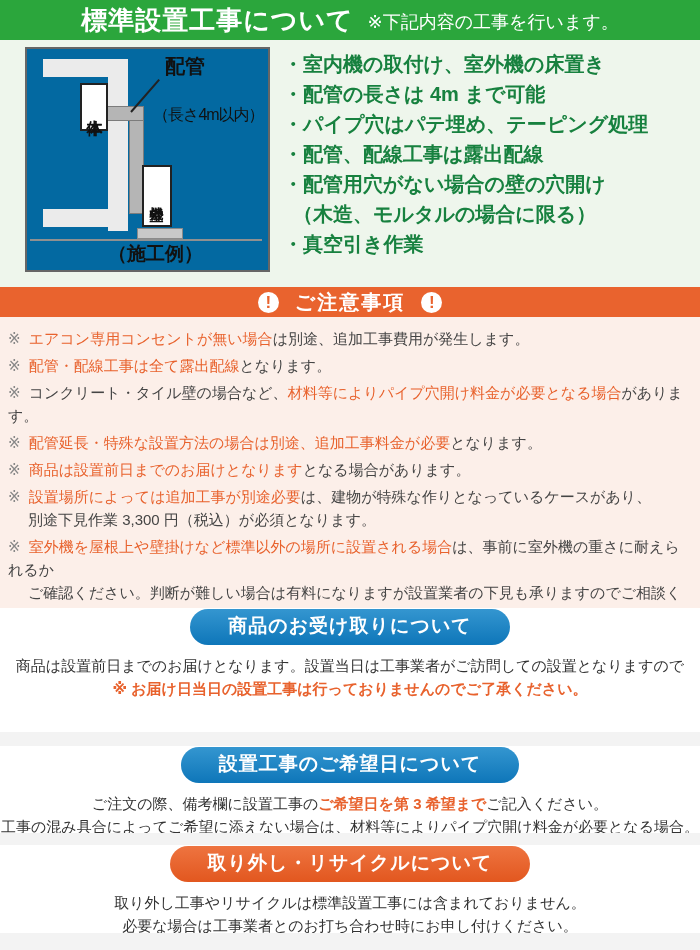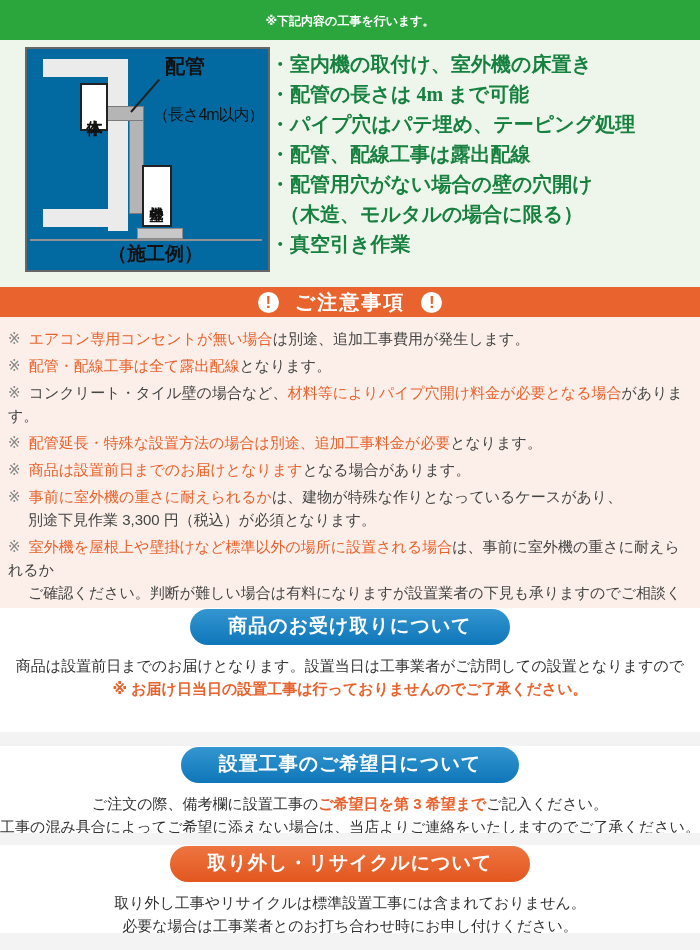--- a/index.html
+++ b/index.html
@@ -8,21 +8,21 @@
     background:#f3f3f3;
     font-family:"Liberation Sans","DejaVu Sans",sans-serif;
     -webkit-font-smoothing:antialiased;
   }
   
   .header{
     height:40px;background:#2ba63c;color:#fff;
     display:flex;align-items:center;justify-content:center;gap:14px;
   }
   .header .title{font-size:26px;font-weight:bold;letter-spacing:1px;}
-  .header .subtitle{font-size:12px;font-weight:bold;padding-top:3px;}
+  .header .subtitle{font-size:18px;font-weight:normal;padding-top:3px;}
 
   
   .top{
     background:#eef6ec;height:232px;
     display:flex;align-items:flex-start;
     padding:7px 10px 8px 25px;box-sizing:content-box;
   }
   .diagram{
     position:relative;flex:none;
     width:241px;height:221px;background:#0369a1;border:2px solid #666;
@@ -45,21 +45,21 @@
   .pedestal{position:absolute;left:110px;top:179px;width:44px;height:9px;background:#c8c8c8;border:1px solid #8a8a8a;}
   .ground{position:absolute;left:3px;top:190px;width:232px;height:2px;background:#909090;}
   .pipe-label{position:absolute;left:138px;top:4px;font-size:20px;font-weight:bold;color:#111;}
   .pipe-note{position:absolute;left:126px;top:31px;font-size:16px;font-weight:normal;color:#111;letter-spacing:-1px;margin-top:25px;}
   .pointer{position:absolute;left:104px;top:62px;width:43px;height:2px;background:#222;
     transform-origin:0 50%;transform:rotate(-49deg);}
   .diagram .caption{position:absolute;left:8px;bottom:3px;width:100%;text-align:center;
     font-size:19px;font-weight:bold;color:#111;}
 
   
-  .work-list{padding-top:2px;color:#17813f;font-weight:bold;font-size:20px;font-family:Liberation Serif, serif;}
+  .work-list{margin-left:13px;padding-top:2px;color:#17813f;font-weight:bold;font-size:20px;}
   .work-item{line-height:30px;white-space:nowrap;}
   .work-item.cont{padding-left:10px;}
 
   
   .caution{
     height:30px;background:#e9632e;color:#fff;
     display:flex;align-items:center;justify-content:center;gap:16px;
   }
   .caution .band-title{font-size:20px;font-weight:bold;letter-spacing:2px;}
   .bang{
@@ -89,20 +89,21 @@
   .pill[data-accent="orange"]{background:linear-gradient(180deg,#ee7440 0%,#e2571f 100%);}
   .section .body{margin-top:9px;font-size:15px;color:#333;}
   .section .body .line{line-height:23px;}
   .section .em{font-weight:bold;}
   .line.strong{font-weight:bold;}
 </style>
 </head>
 <body>
 
 <div class="header">
+  <span class="title">標準設置工事について</span>
   <span class="subtitle">※下記内容の工事を行います。</span>
 </div>
 
 <div class="top">
   <div class="diagram">
     <div class="wall w-top"></div>
     <div class="wall w-vert"></div>
     <div class="wall w-bot"></div>
     <div class="pipe p-v"></div>
     <div class="pipe p-h"></div>
@@ -142,42 +143,42 @@
     <div class="note">
       <div class="line first"><span class="marker">※ </span><span>コンクリート・タイル壁の場合など、</span><span class="em">材料等によりパイプ穴開け料金が必要となる場合</span><span>があります。</span></div>
     </div>
     <div class="note">
       <div class="line first"><span class="marker">※ </span><span class="em">配管延長・特殊な設置方法の場合は別途、追加工事料金が必要</span><span>となります。</span></div>
     </div>
     <div class="note">
       <div class="line first"><span class="marker">※ </span><span class="em">商品は設置前日までのお届けとなります</span><span>となる場合があります。</span></div>
     </div>
     <div class="note">
-      <div class="line first"><span class="marker">※ </span><span class="em">事前に室外機の重さに耐えられるか</span><span>は、建物が特殊な作りとなっているケースがあり、</span></div>
+      <div class="line first"><span class="marker">※ </span><span class="em">設置場所によっては追加工事が別途必要</span><span>は、建物が特殊な作りとなっているケースがあり、</span></div>
       <div class="line cont"><span>別途下見作業 3,300 円（税込）が必須となります。</span></div>
     </div>
     <div class="note">
       <div class="line first"><span class="marker">※ </span><span class="em">室外機を屋根上や壁掛けなど標準以外の場所に設置される場合</span><span>は、事前に室外機の重さに耐えられるか</span></div>
       <div class="line cont"><span>ご確認ください。判断が難しい場合は有料になりますが設置業者の下見も承りますのでご相談ください。</span></div>
     </div>
   </div>
 
 <div class="section s1">
   <div class="pill" data-accent="blue">商品のお受け取りについて</div>
   <div class="body" id="s-body-0">
       <div class="line"><span>商品は設置前日までのお届けとなります。設置当日は工事業者がご訪問しての設置となりますので</span></div>
       <div class="line strong"><span class="em">※ お届け日当日の設置工事は行っておりませんのでご了承ください。</span></div>
     </div>
 </div>
 
 <div class="section s2">
   <div class="pill" data-accent="blue">設置工事のご希望日について</div>
   <div class="body" id="s-body-1">
       <div class="line"><span>ご注文の際、備考欄に設置工事の</span><span class="em">ご希望日を第 3 希望まで</span><span>ご記入ください。</span></div>
-      <div class="line"><span>工事の混み具合によってご希望に添えない場合は、当店よりご連絡をいたしますのでご了承ください。</span></div>
+      <div class="line"><span>工事の混み具合によってご希望に添えない場合は、材料等によりパイプ穴開け料金が必要となる場合。</span></div>
     </div>
 </div>
 
 <div class="section s3">
   <div class="pill" data-accent="orange">取り外し・リサイクルについて</div>
   <div class="body" id="s-body-2">
       <div class="line"><span>取り外し工事やリサイクルは標準設置工事には含まれておりません。</span></div>
       <div class="line"><span>必要な場合は工事業者とのお打ち合わせ時にお申し付けください。</span></div>
     </div>
 </div>

